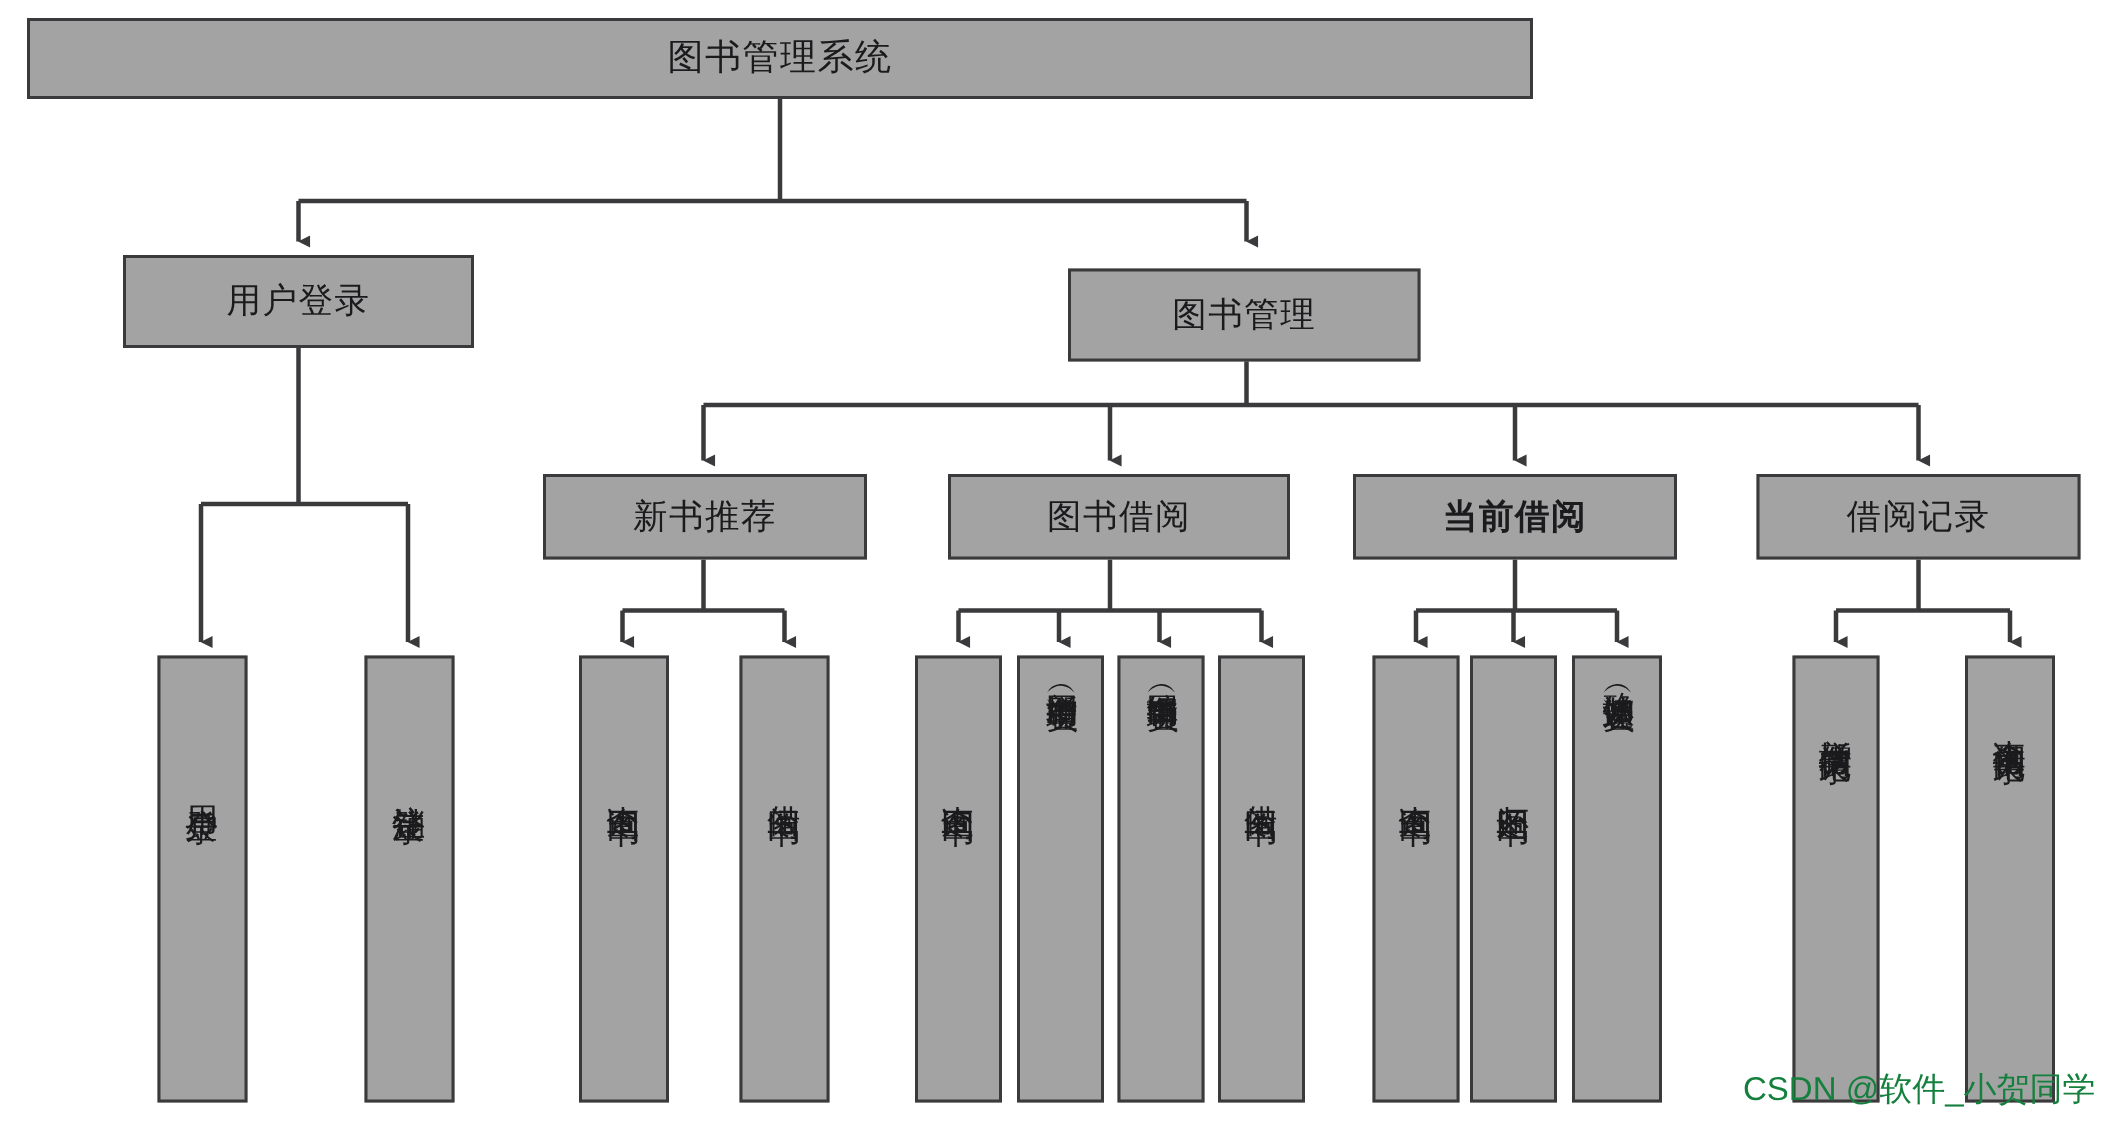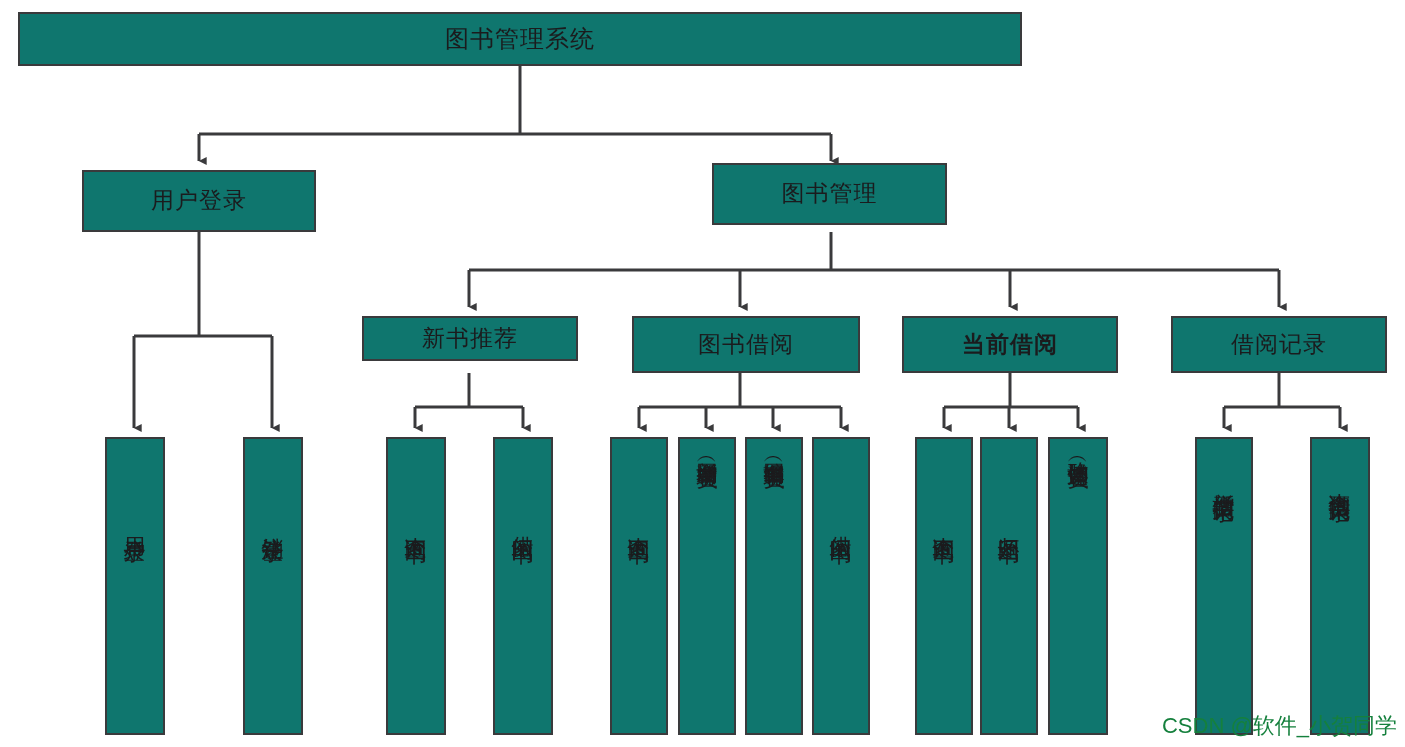--- a/index.html
+++ b/index.html
@@ -22,21 +22,21 @@
     position: absolute;
     left: 0;
     top: 0;
     width: 1405px;
     height: 747px;
     pointer-events: none;
   }
   .node {
     position: absolute;
     box-sizing: border-box;
-    background: #0f766e;
+    background: #a3a3a3;
     border: 2px solid #3a3a3c;
     display: flex;
     align-items: center;
     justify-content: center;
     color: #1b1b1d;
   }
   .node-label {
     display: block;
     text-align: center;
     line-height: 1.18;
@@ -133,25 +133,25 @@
     </g>
   </svg>
 
   <div class="node horiz root" style="left:18px; top:12px; width:1004px; height:54px;">
     <span class="node-label">图书管理系统</span>
   </div>
 
   <div class="node horiz" style="left:82px; top:170px; width:234px; height:62px;">
     <span class="node-label">用户登录</span>
   </div>
-  <div class="node horiz" style="left:712px; top:163px; width:235px; height:62px;">
+  <div class="node horiz" style="left:712px; top:179px; width:235px; height:62px;">
     <span class="node-label">图书管理</span>
   </div>
 
-  <div class="node horiz" style="left:362px; top:316px; width:216px; height:45px;">
+  <div class="node horiz" style="left:362px; top:316px; width:216px; height:57px;">
     <span class="node-label">新书推荐</span>
   </div>
   <div class="node horiz" style="left:632px; top:316px; width:228px; height:57px;">
     <span class="node-label">图书借阅</span>
   </div>
   <div class="node horiz" style="left:902px; top:316px; width:216px; height:57px;font-weight:bold;">
     <span class="node-label">当前借阅</span>
   </div>
   <div class="node horiz" style="left:1171px; top:316px; width:216px; height:57px;">
     <span class="node-label">借阅记录</span>

